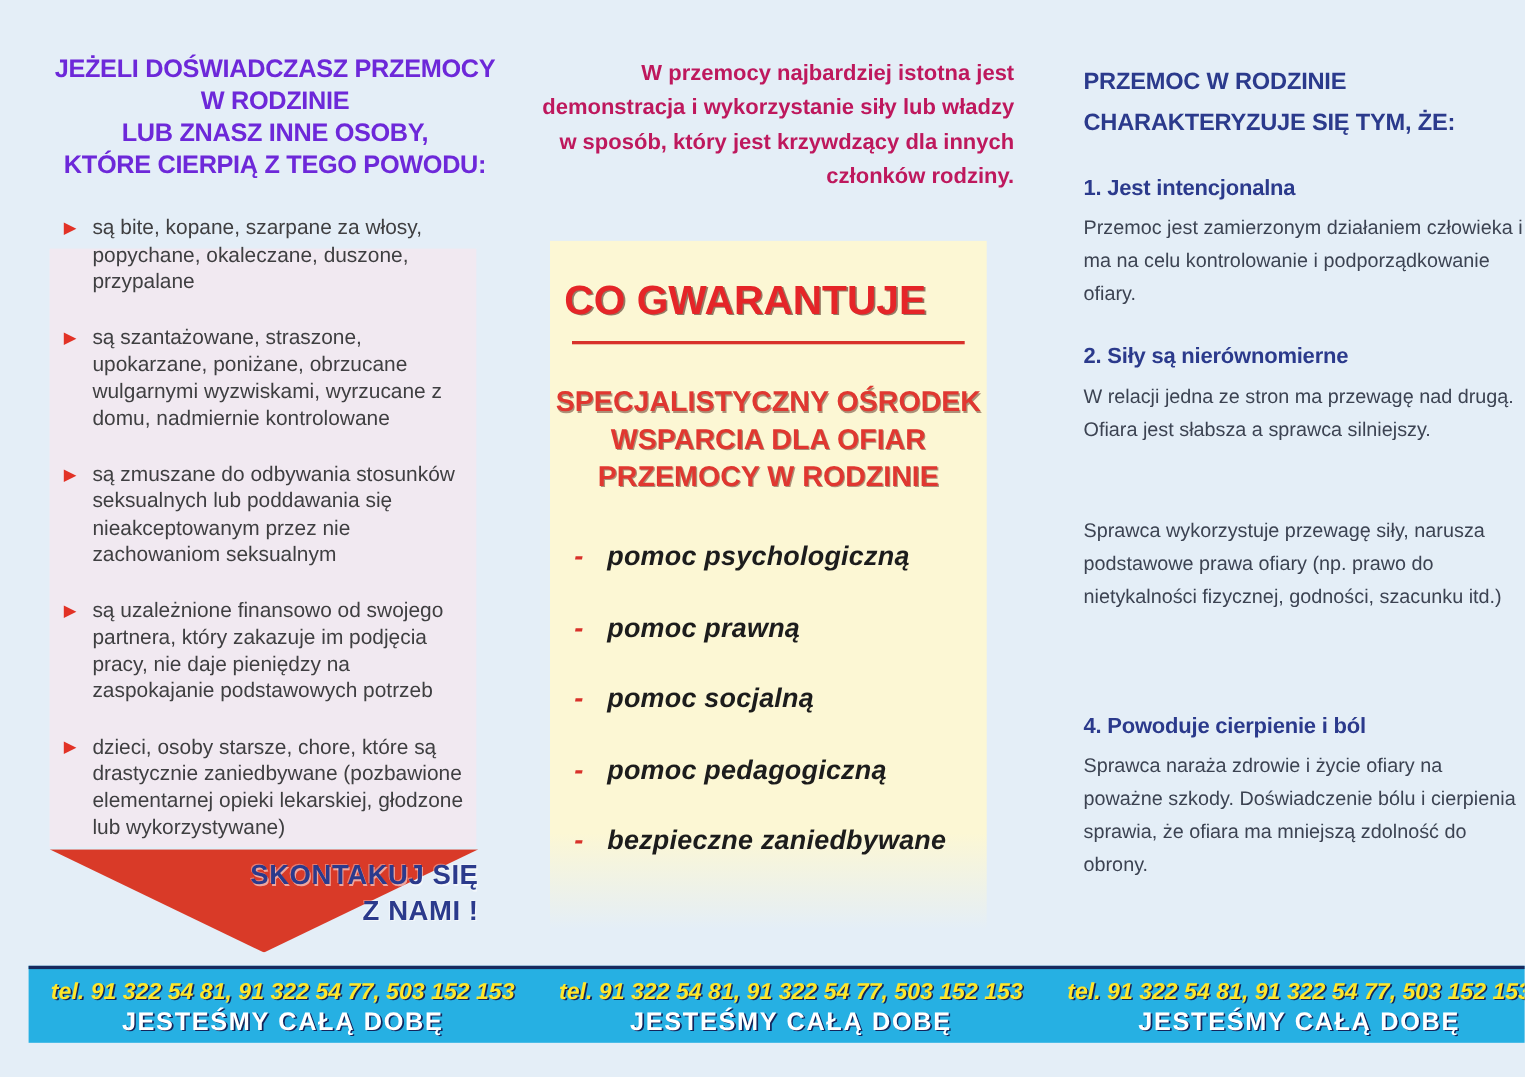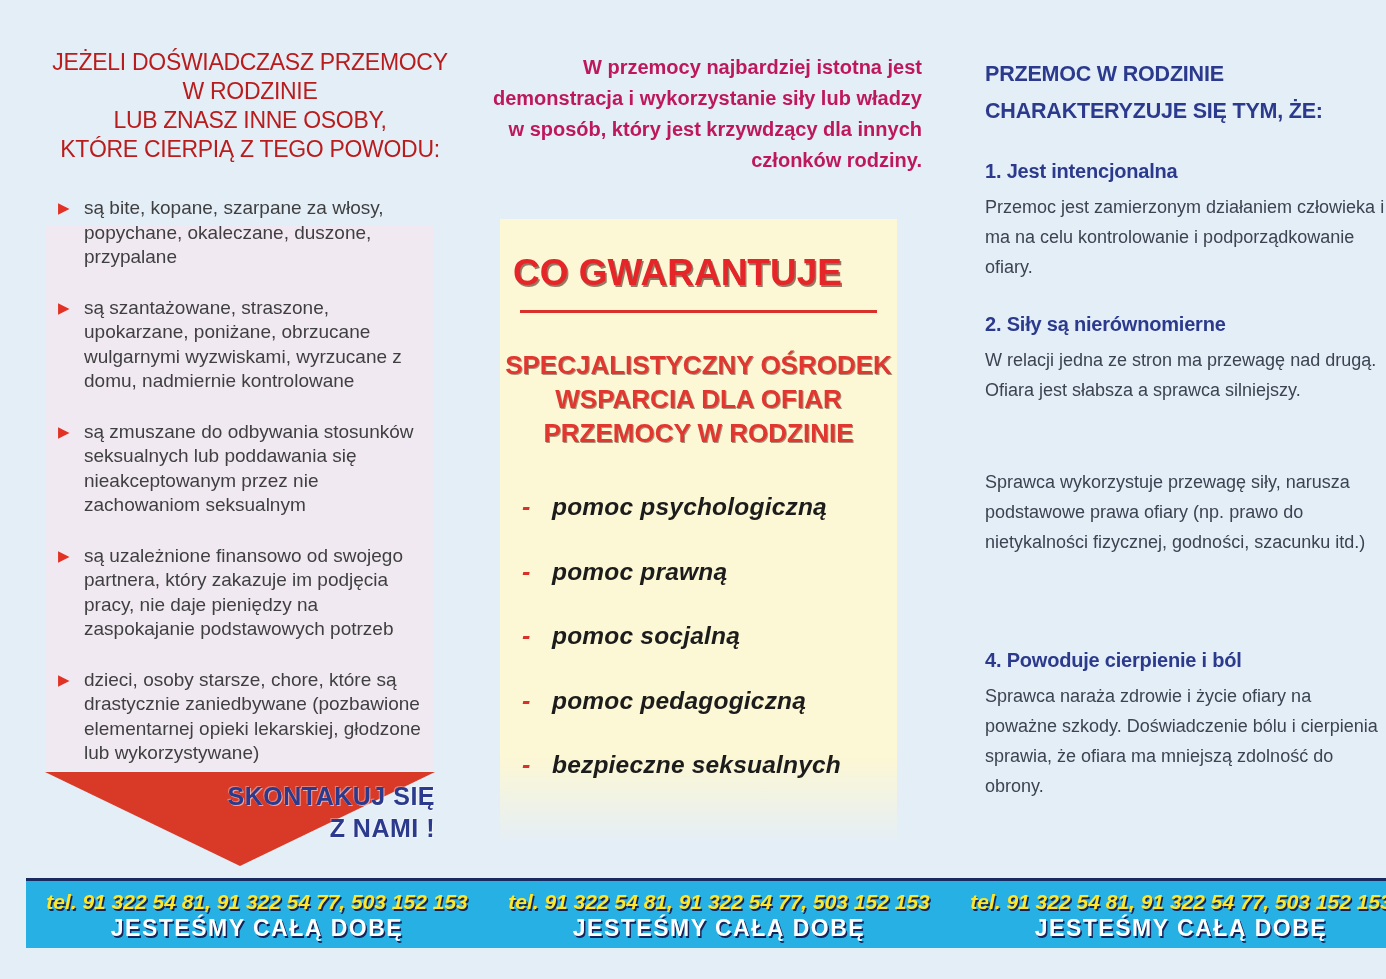--- a/index.html
+++ b/index.html
@@ -7,21 +7,21 @@
     width:1386px;height:979px;position:relative;overflow:hidden;
     background:#e4eef7;
     font-family:"Liberation Sans", sans-serif;
     -webkit-font-smoothing:antialiased;
   }
   .abs{position:absolute;}
 
   
   .left-heading{
     left:30px;top:48px;width:440px;text-align:center;
-    color:#b91c1c;font-weight:normal;font-size:23px;line-height:29px;
+    color:#6d28d9;font-weight:bold;font-size:23px;line-height:29px;
     letter-spacing:-0.3px;
   }
   .pink-panel{
     left:45px;top:226px;width:388px;height:544px;
     background:#f1e9f1;
   }
   .bullet-list{
     left:58px;top:196px;width:372px;
     display:flex;flex-direction:column;gap:26px;
   }
@@ -181,21 +181,21 @@
   <div class="box-list-item">
     <span class="box-dash">-</span>
     <span class="box-item-text">pomoc socjalną</span>
   </div>
   <div class="box-list-item">
     <span class="box-dash">-</span>
     <span class="box-item-text">pomoc pedagogiczną</span>
   </div>
   <div class="box-list-item">
     <span class="box-dash">-</span>
-    <span class="box-item-text">bezpieczne seksualnych</span>
+    <span class="box-item-text">bezpieczne zaniedbywane</span>
   </div>
 </div>
 
 <div class="abs right-heading">
   <div>PRZEMOC W RODZINIE</div>
   <div>CHARAKTERYZUJE SIĘ TYM, ŻE:</div>
 </div>
 
 <div class="abs right-item ri-1">
   <div class="right-item-title">1. Jest intencjonalna</div>

